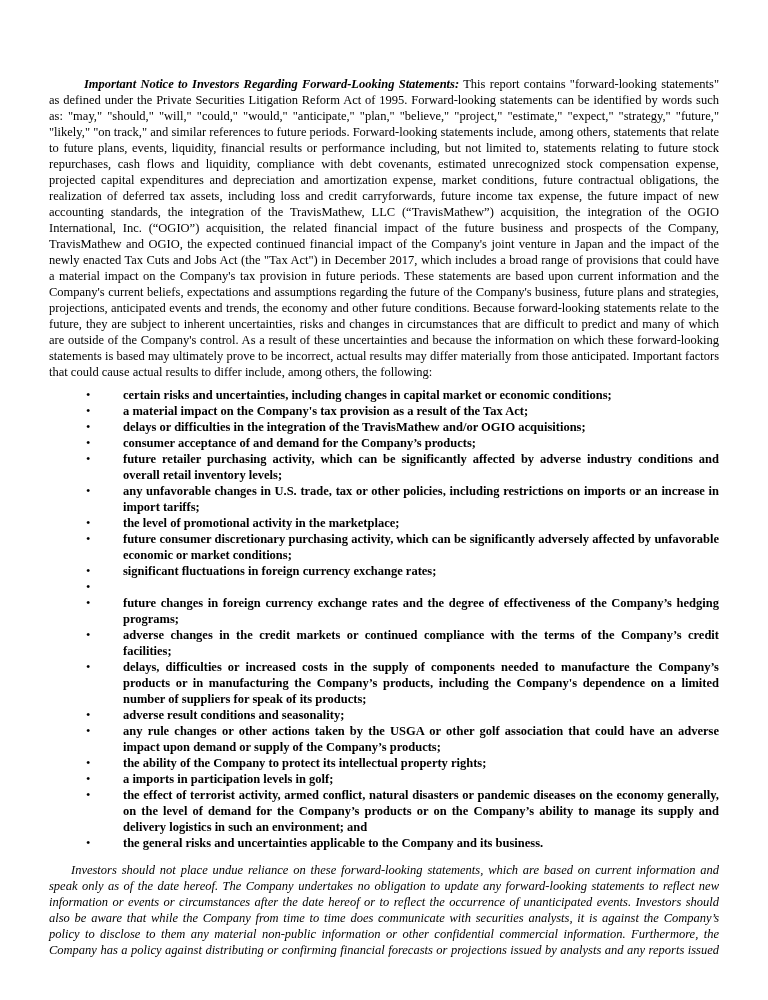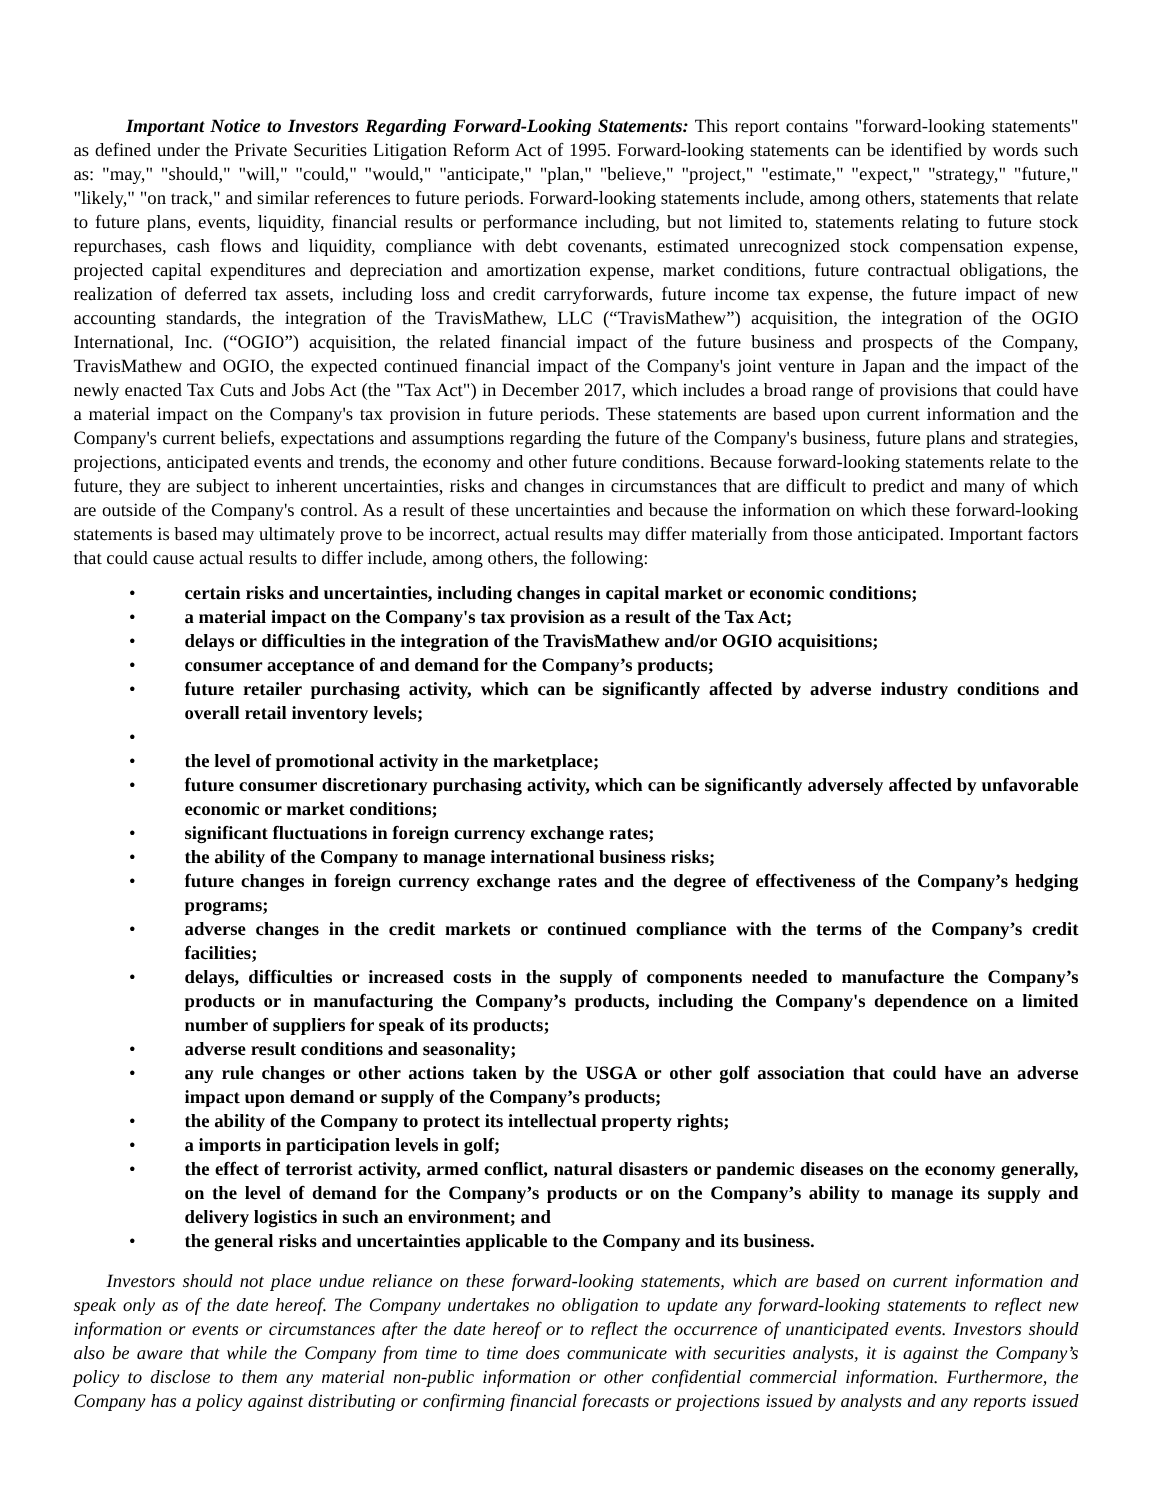--- a/index.html
+++ b/index.html
@@ -80,36 +80,36 @@
     <li>
         <span class="bullet">•</span>
         <span class="li-text">consumer acceptance of and demand for the Company’s products;</span>
       </li>
     <li>
         <span class="bullet">•</span>
         <span class="li-text">future retailer purchasing activity, which can be significantly affected by adverse industry conditions and overall retail inventory levels;</span>
       </li>
     <li>
         <span class="bullet">•</span>
+        <span class="li-text">any unfavorable changes in U.S. trade, tax or other policies, including restrictions on imports or an increase in import tariffs;</span>
       </li>
     <li>
         <span class="bullet">•</span>
         <span class="li-text">the level of promotional activity in the marketplace;</span>
       </li>
     <li>
         <span class="bullet">•</span>
         <span class="li-text">future consumer discretionary purchasing activity, which can be significantly adversely affected by unfavorable economic or market conditions;</span>
       </li>
     <li>
         <span class="bullet">•</span>
         <span class="li-text">significant fluctuations in foreign currency exchange rates;</span>
       </li>
     <li>
         <span class="bullet">•</span>
-        <span class="li-text">the ability of the Company to manage international business risks;</span>
       </li>
     <li>
         <span class="bullet">•</span>
         <span class="li-text">future changes in foreign currency exchange rates and the degree of effectiveness of the Company’s hedging programs;</span>
       </li>
     <li>
         <span class="bullet">•</span>
         <span class="li-text">adverse changes in the credit markets or continued compliance with the terms of the Company’s credit facilities;</span>
       </li>
     <li>

